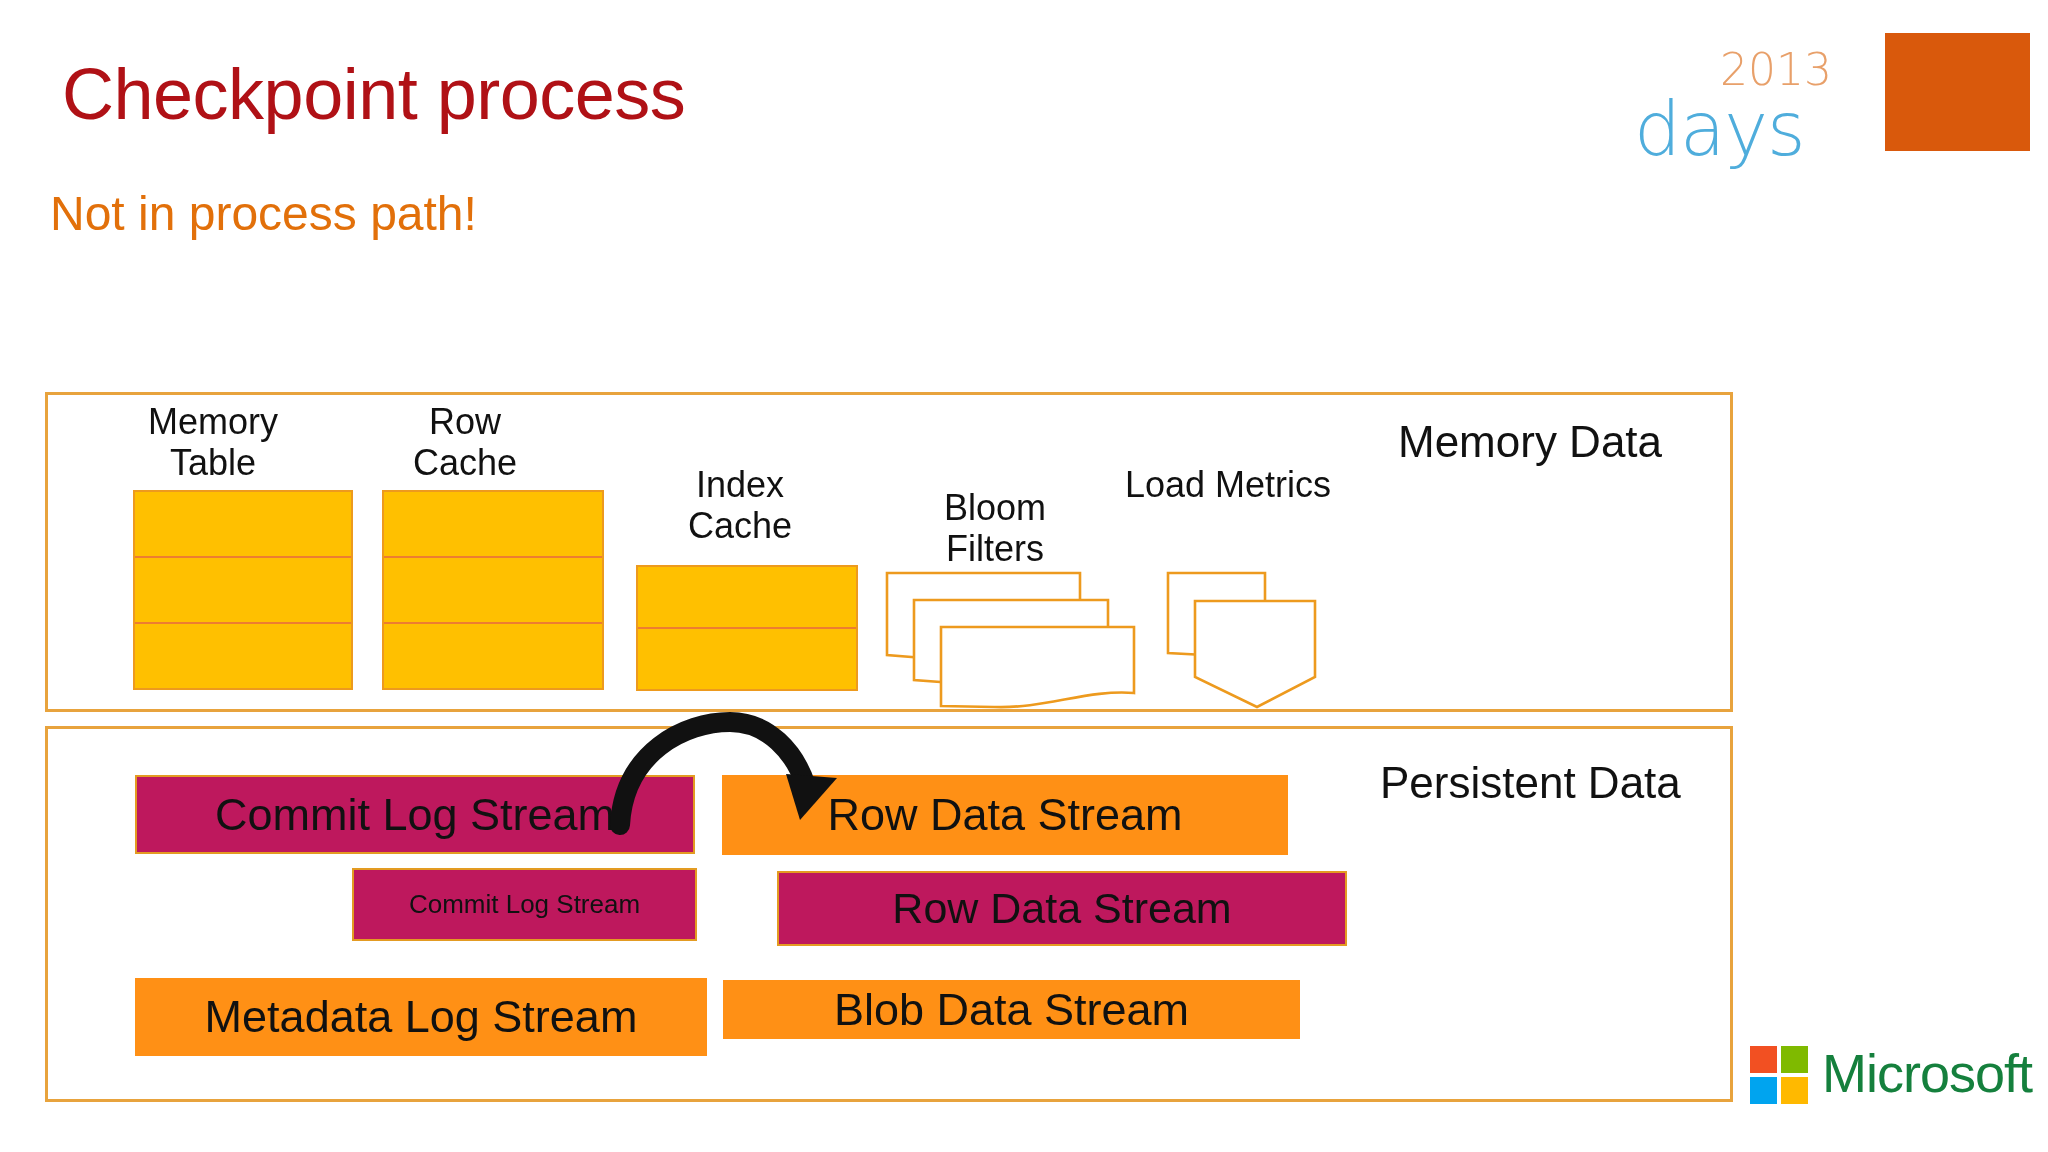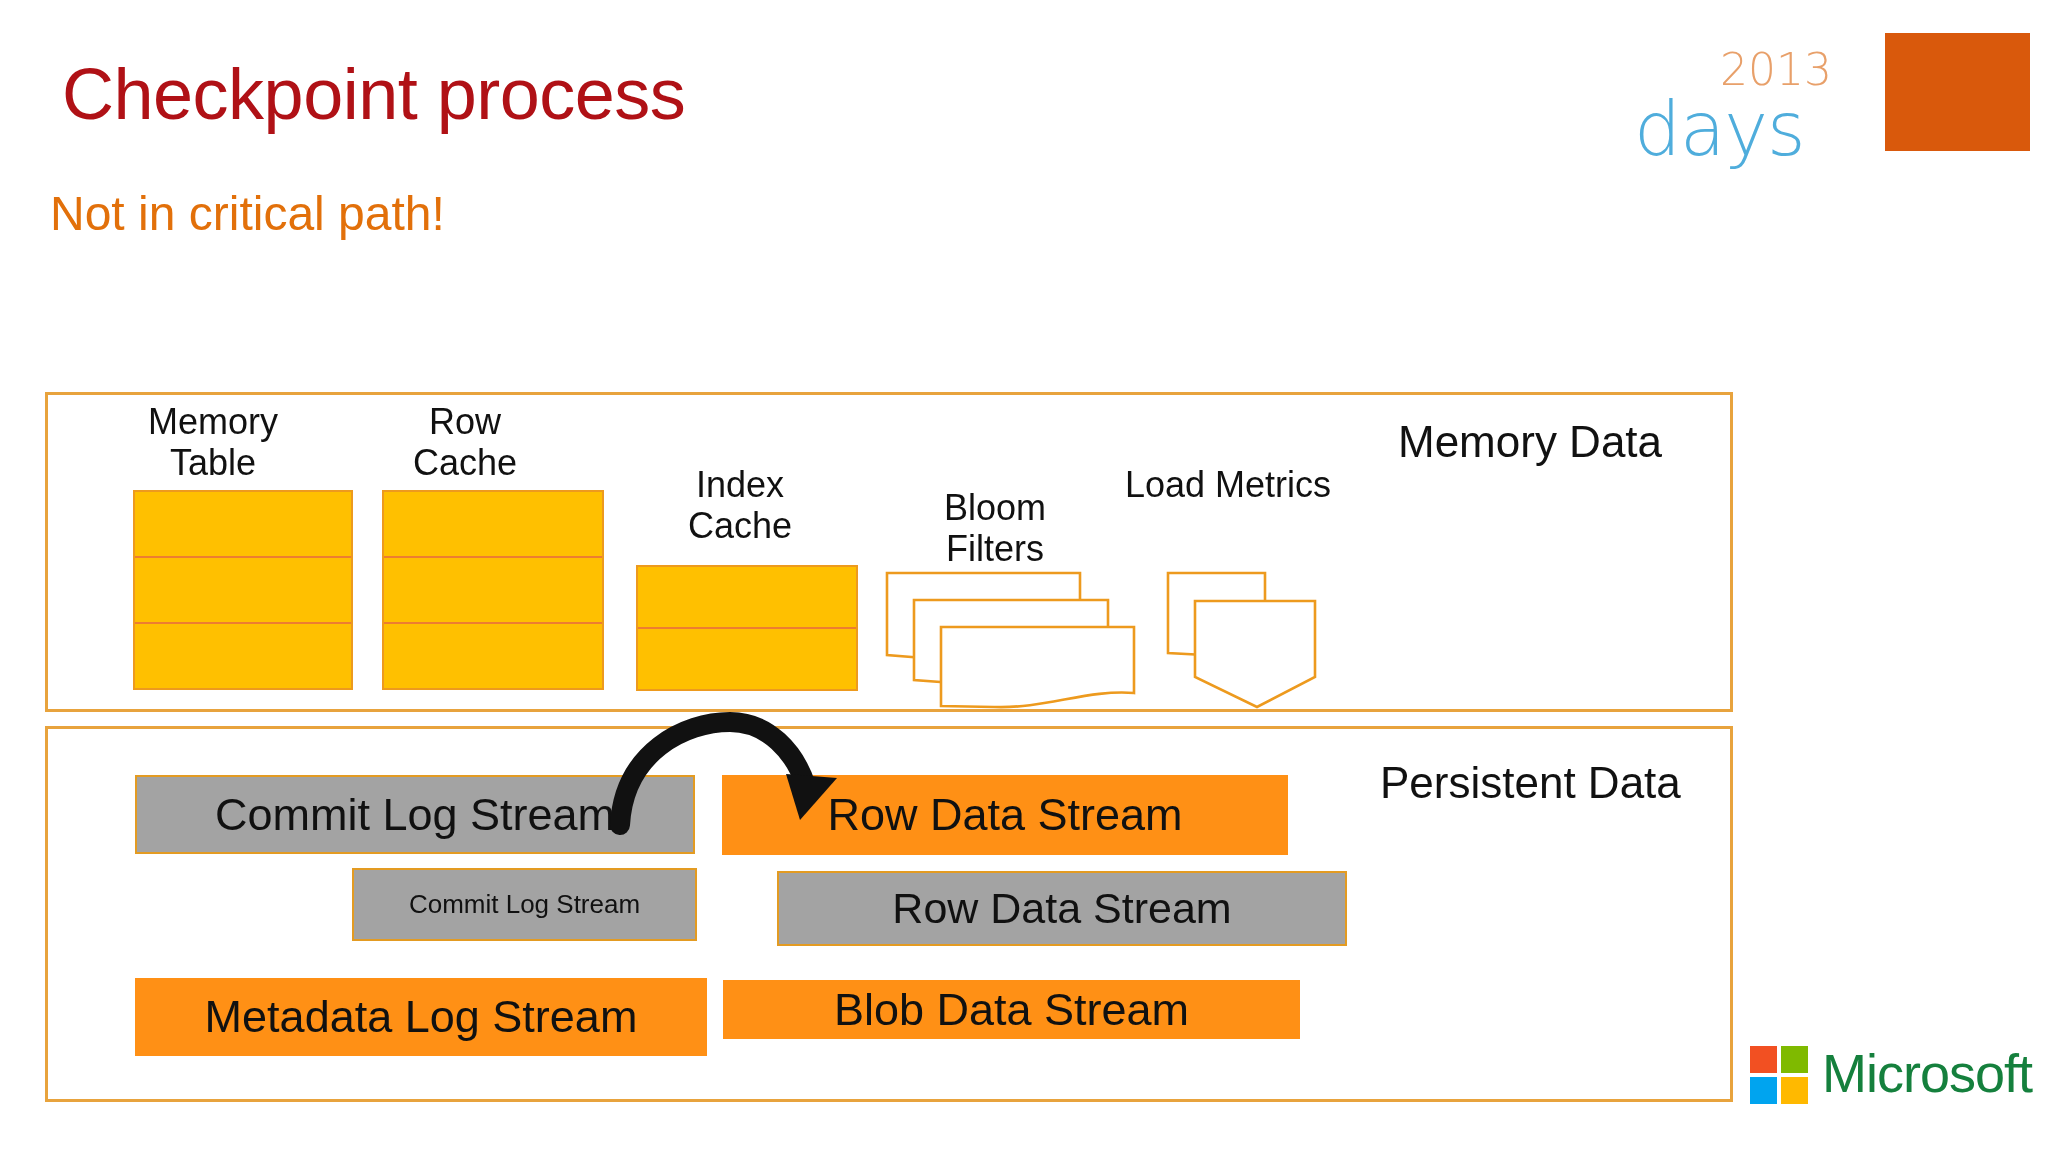--- a/index.html
+++ b/index.html
@@ -173,39 +173,39 @@
   
   .bar {
     position: absolute;
     box-sizing: border-box;
     display: flex;
     align-items: center;
     justify-content: center;
     color: #111111;
     font-family: "Liberation Sans", sans-serif;
   }
-  .bar-yellow { background: #a3a3a3; border: 2px solid #E39B22; }
+  .bar-yellow { background: #be185d; border: 2px solid #E39B22; }
   .bar-orange { background: #FF9015; border: 1px solid #FF9015; }
 
   
   #checkpoint-arrow {
     position: absolute;
     left: 590px;
     top: 700px;
     width: 300px;
     height: 160px;
     pointer-events: none;
   }
 </style>
 </head>
 <body>
 
 <div class="slide-title">Checkpoint process</div>
 
-<div class="slide-subtitle">Not in critical path!</div>
+<div class="slide-subtitle">Not in process path!</div>
 
 <div class="logo-techdays">
   <span class="year">2013</span>
   <span class="days">days</span>
 </div>
 <div class="logo-square"></div>
 
 <div class="frame" id="memory-frame"></div>
 
 <div class="frame-label" id="memory-frame-label">Memory Data</div>

